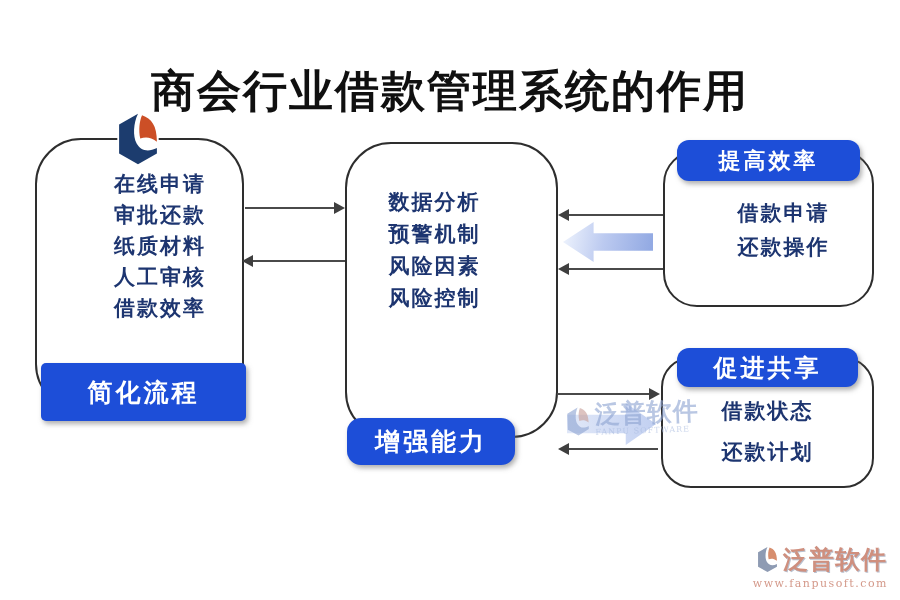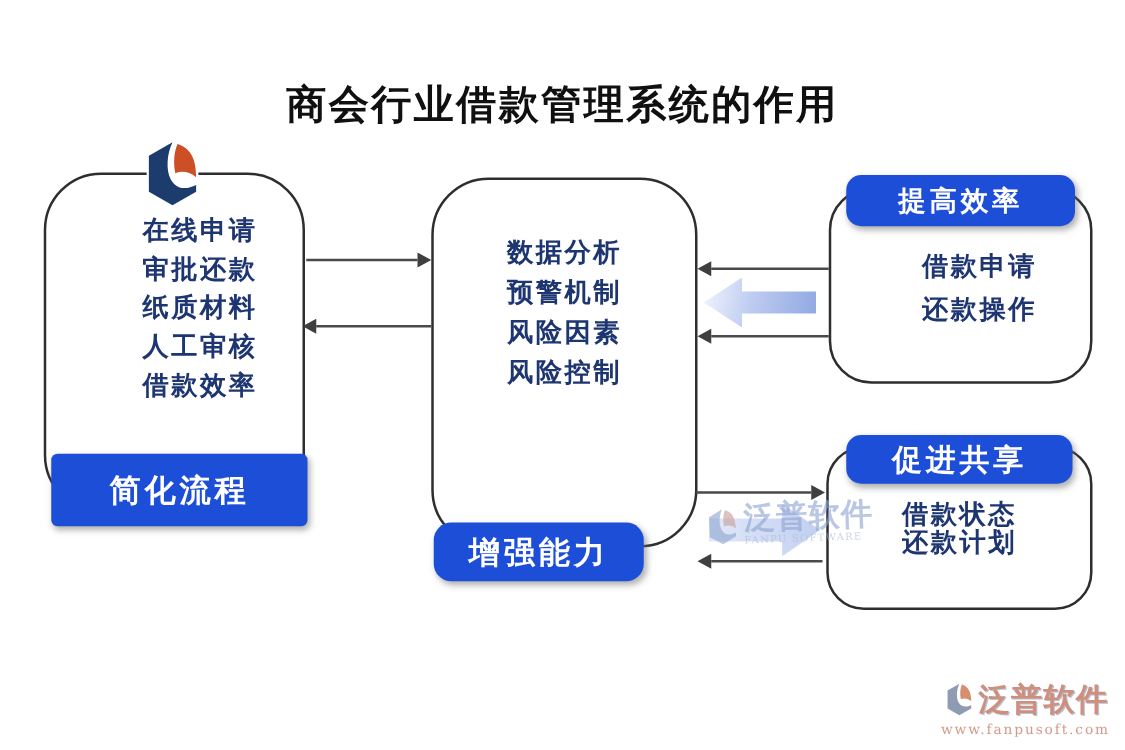--- a/index.html
+++ b/index.html
@@ -2,35 +2,35 @@
 <html><head>
 <meta charset="utf-8">
 <style>
   html,body{margin:0;padding:0;background:#fff;}
   #stage{
     position:relative;width:900px;height:600px;background:#ffffff;overflow:hidden;
     font-family:"DejaVu Serif","Liberation Serif",serif;
   }
   .title{
     position:absolute;left:0;right:0;top:62px;text-align:center;
-    font-size:32px;font-weight:700;color:#101010;letter-spacing:2px;
+    font-size:44px;font-weight:700;color:#101010;letter-spacing:2px;
   }
   
   .panel{
     position:absolute;border:2px solid #2e2e2e;background:#fff;box-sizing:border-box;
   }
   .panel-left{left:35px;top:138px;width:209px;height:272px;border-radius:46px;}
   .panel-center{left:345px;top:142px;width:213px;height:296px;border-radius:46px;}
   .panel-rt{left:663px;top:150px;width:211px;height:157px;border-radius:34px;}
   .panel-rb{left:661px;top:357px;width:213px;height:131px;border-radius:30px;}
   .items{position:absolute;display:flex;flex-direction:column;align-items:center;}
   .items-left{left:35px;top:172px;width:250px;gap:8px;text-align:center;}
-  .items-center{left:345px;top:190px;width:213px;gap:9px;}
+  .items-center{left:328px;top:190px;width:213px;gap:9px;}
   .items-rt{left:663px;top:201px;width:211px;gap:11px;margin-left:15px;}
-  .items-rb{left:661px;top:399px;width:213px;gap:0;}
+  .items-rb{left:661px;top:399px;width:213px;gap:18px;}
   .item{
     font-size:21px;font-weight:600;color:#1d3570;letter-spacing:2px;line-height:23px;
   }
   
   .pill{
     position:absolute;background:#1d4ed8;color:#fff;display:flex;align-items:center;justify-content:center;
     font-weight:700;letter-spacing:3px;box-shadow:2px 3px 5px rgba(110,110,110,.55);box-sizing:border-box;
     z-index:3;
   }
   .pill-left{left:41px;top:363px;width:205px;height:58px;border-radius:5px;font-size:25px;}

